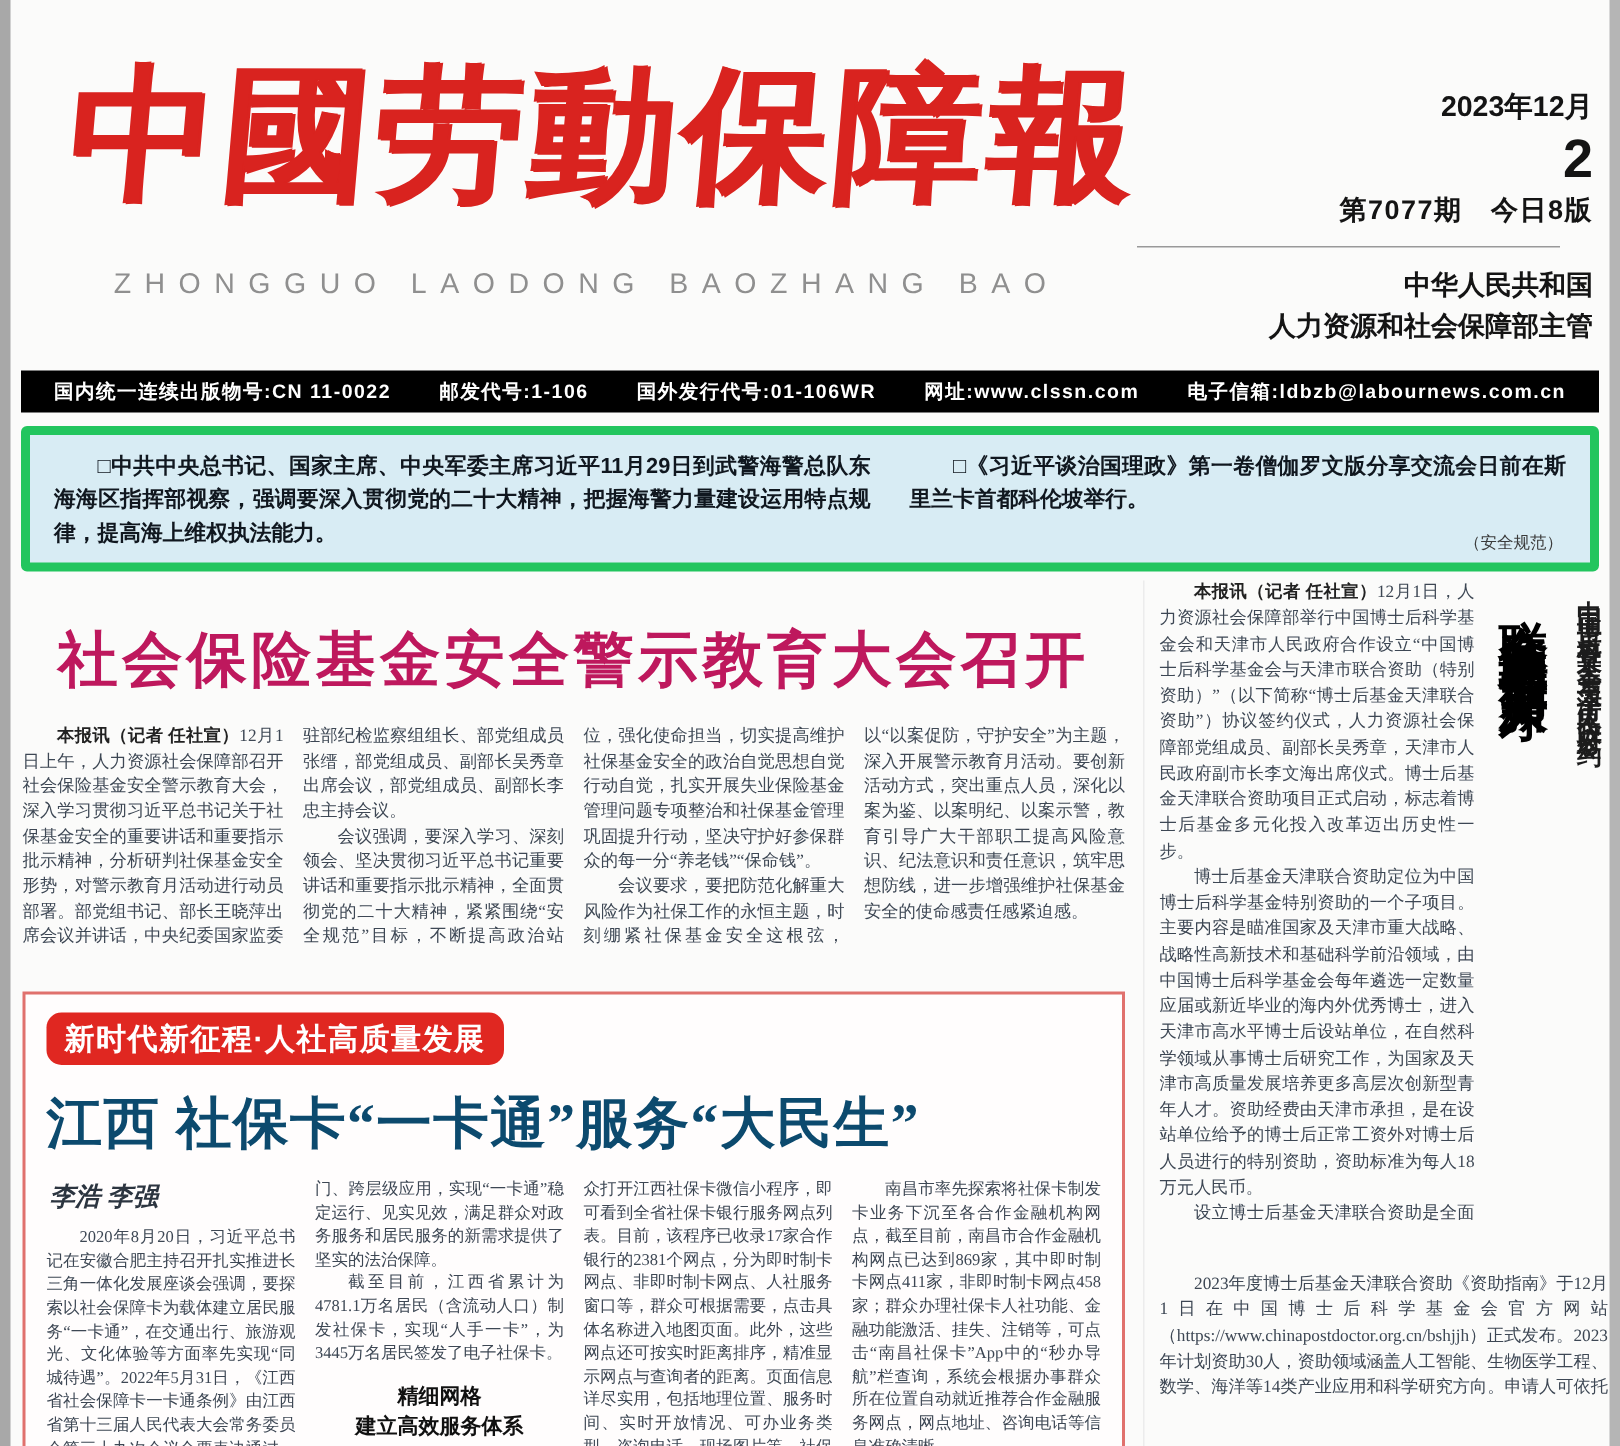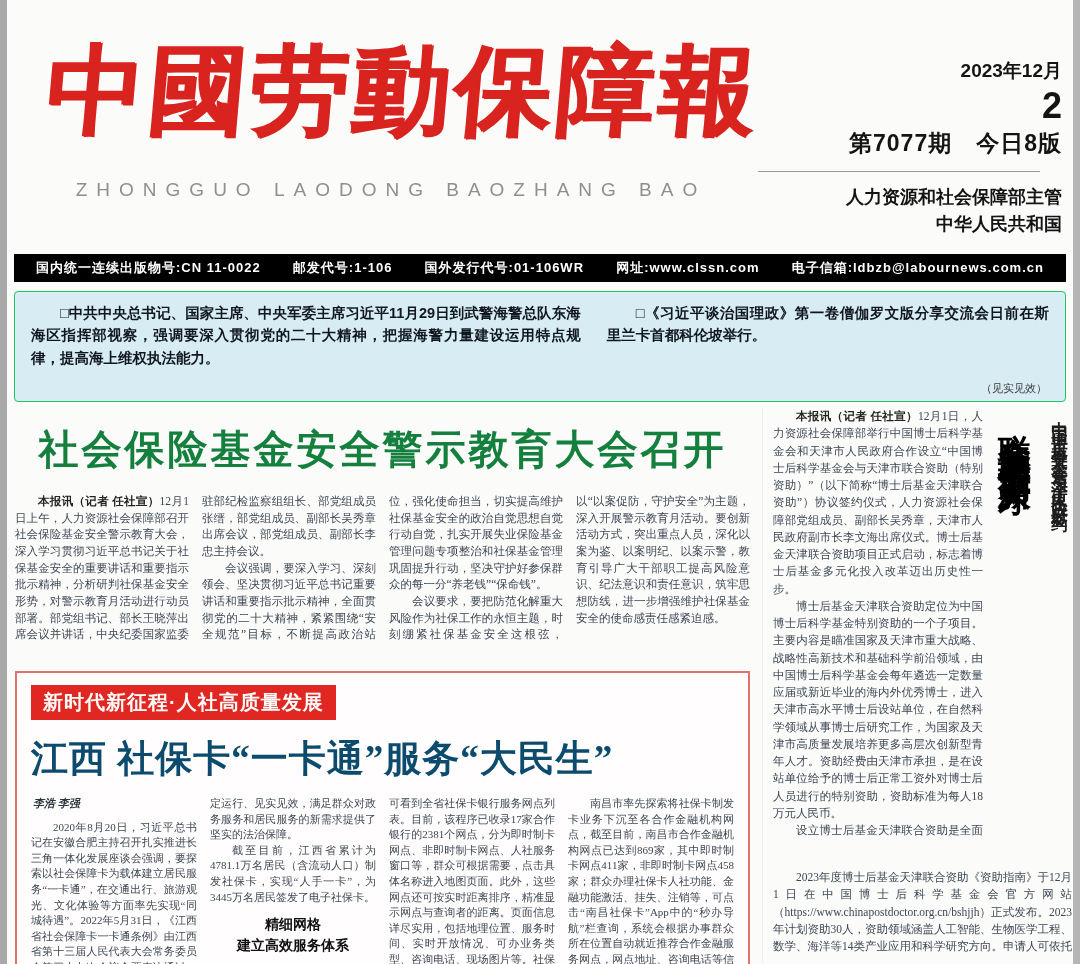--- a/index.html
+++ b/index.html
@@ -23,79 +23,79 @@
     text-align:center;color:#8f8f8f;font-family:"Liberation Sans",sans-serif;
     font-size:19px;letter-spacing:9px;margin-top:26px;white-space:nowrap;
   }
   .date-block{
     flex:1;text-align:right;font-family:"Liberation Sans",sans-serif;
     color:#141414;font-weight:bold;padding-top:28px;
   }
   .d1{font-size:19px;}
   .d2{font-size:36px;line-height:1.1;margin:2px 0;}
   .d3{font-size:18px;margin-bottom:4px;}
-  .d4{font-size:23px;letter-spacing:1px;}
+  .d4{font-size:18px;letter-spacing:1px;}
   .d-rule{border-top:1px solid #999;margin:12px 22px;}
   .d5{font-size:18px;line-height:1.5;}
 
   
   .pubbar{
     margin:16px 14px 0 14px;background:#000000;color:#fff;
     font-family:"Liberation Sans",sans-serif;font-size:13px;font-weight:bold;
     display:flex;justify-content:space-between;padding:5px 22px;letter-spacing:1px;
   }
 
   
   .briefs{
-    margin:9px 14px 0 14px;background:#d8ecf4;border:1px solid #22c55e;border-radius:4px;
-    display:flex;gap:26px;padding:10px 16px 32px 16px;position:relative;
+    margin:9px 14px 0 14px;background:#d8ecf4;border:6px solid #22c55e;border-radius:4px;
+    display:flex;gap:26px;padding:10px 16px 8px 16px;position:relative;
     font-family:"Liberation Sans",sans-serif;font-size:14.5px;line-height:1.55;
     color:#10171f;font-weight:600;text-align:justify;
   }
   .brief{margin:0;text-indent:2em;}
   .brief-1{flex:0 0 54%;}
   .brief-2{flex:1;}
   .credit{position:absolute;right:18px;bottom:4px;font-size:11px;font-weight:normal;color:#3a3a3a;}
 
   
   .content{display:flex;padding:6px 8px 0 15px;gap:12px;}
   .left-region{width:735px;}
   .right-region{flex:1;border-left:1px solid #ececec;padding-left:10px;min-width:0;}
 
   
   .main-headline{
-    margin:14px 0 16px 0;text-align:center;font-family:"Liberation Sans",sans-serif;
-    font-size:40px;font-weight:900;color:#15803d;letter-spacing:3px;white-space:nowrap;
+    margin:25px 0 16px 0;text-align:center;font-family:"Liberation Sans",sans-serif;
+    font-size:40px;font-weight:900;color:#be185d;letter-spacing:3px;white-space:nowrap;
   }
   .body-cols p{margin:0;text-indent:2em;}
   .main-body{
     height:166px;column-count:4;column-gap:13px;column-fill:auto;
     font-size:11.5px;line-height:1.45;text-align:justify;overflow:hidden;
   }
   .lead{font-weight:bold;color:#222;}
 
   
   .red-box{
     margin-top:12px;border:2px solid #e0716d;background:#fffdfd;
     padding:12px 14px 10px 14px;height:336px;overflow:hidden;
   }
   .badge{
     display:inline-block;background:#e02721;color:#fff;
     font-family:"Liberation Sans",sans-serif;font-size:20px;font-weight:bold;
-    padding:4px 12px;letter-spacing:1px;
+    padding:4px 12px;letter-spacing:1px;border-radius:10px;
   }
   .jx-headline{
     margin:14px 0 12px 0;font-family:"Liberation Serif",serif;
     font-size:37px;font-weight:900;color:#0c4a6e;letter-spacing:1px;white-space:nowrap;
   }
   .jx-body{
     height:246px;column-count:4;column-gap:13px;column-fill:auto;
     font-size:11px;line-height:1.42;text-align:justify;overflow:hidden;
   }
-  .byline{font-weight:bold;font-style:italic;font-size:11px;margin:0 0 8px 2px;color:#2c3540;}
+  .byline{font-weight:bold;font-style:italic;font-size:17px;margin:0 0 8px 2px;color:#2c3540;}
   .subhead{
     text-align:center;font-family:"Liberation Sans",sans-serif;font-weight:bold;
     font-size:14px;line-height:1.45;color:#101010;margin:9px 0;text-indent:0;
   }
 
   
   .tj-top{display:flex;gap:9px;}
   .tj-text{
     flex:1;height:432px;overflow:hidden;font-size:11.5px;line-height:1.5;
     text-align:justify;min-width:0;
@@ -121,37 +121,37 @@
 <div class="header">
   <div class="mast-left">
     <div class="mast-title">中國劳動保障報</div>
     <div class="mast-pinyin">ZHONGGUO LAODONG BAOZHANG BAO</div>
   </div>
   <div class="date-block">
     <div class="d1">2023年12月</div>
     <div class="d2">2</div>
     <div class="d4">第7077期　今日8版</div>
     <div class="d-rule"></div>
+    <div class="d5">中华人民共和国</div>
     <div class="d5">人力资源和社会保障部主管</div>
-    <div class="d5">中华人民共和国</div>
   </div>
 </div>
 
 <div class="pubbar">
   <span>国内统一连续出版物号:CN 11-0022</span>
   <span>邮发代号:1-106</span>
   <span>国外发行代号:01-106WR</span>
   <span>网址:www.clssn.com</span>
   <span>电子信箱:ldbzb@labournews.com.cn</span>
 </div>
 
 <div class="briefs">
   <p class="brief brief-1">□中共中央总书记、国家主席、中央军委主席习近平11月29日到武警海警总队东海海区指挥部视察，强调要深入贯彻党的二十大精神，把握海警力量建设运用特点规律，提高海上维权执法能力。</p>
   <p class="brief brief-2">□《习近平谈治国理政》第一卷僧伽罗文版分享交流会日前在斯里兰卡首都科伦坡举行。</p>
-  <span class="credit">（见实见效）</span>
+  <span class="credit">（安全规范）</span>
 </div>
 
 <div class="content">
 
   <div class="left-region">
     <h1 class="main-headline">社会保险基金安全警示教育大会召开</h1>
     <div class="main-body body-cols">
       <p><b class="lead">本报讯（记者 任社宣）</b><span>12月1日上午，人力资源社会保障部召开社会保险基金安全警示教育大会，深入学习贯彻习近平总书记关于社保基金安全的重要讲话和重要指示批示精神，分析研判社保基金安全形势，对警示教育月活动进行动员部署。部党组书记、部长王晓萍出席会议并讲话，中央纪委国家监委驻部纪检监察组组长、部党组成员张缙，部党组成员、副部长吴秀章出席会议，部党组成员、副部长李忠主持会议。</span></p>
       <p>会议强调，要深入学习、深刻领会、坚决贯彻习近平总书记重要讲话和重要指示批示精神，全面贯彻党的二十大精神，紧紧围绕“安全规范”目标，不断提高政治站位，强化使命担当，切实提高维护社保基金安全的政治自觉思想自觉行动自觉，扎实开展失业保险基金管理问题专项整治和社保基金管理巩固提升行动，坚决守护好参保群众的每一分“养老钱”“保命钱”。</p>
       <p>会议要求，要把防范化解重大风险作为社保工作的永恒主题，时刻绷紧社保基金安全这根弦，以“以案促防，守护安全”为主题，深入开展警示教育月活动。要创新活动方式，突出重点人员，深化以案为鉴、以案明纪、以案示警，教育引导广大干部职工提高风险意识、纪法意识和责任意识，筑牢思想防线，进一步增强维护社保基金安全的使命感责任感紧迫感。</p>

